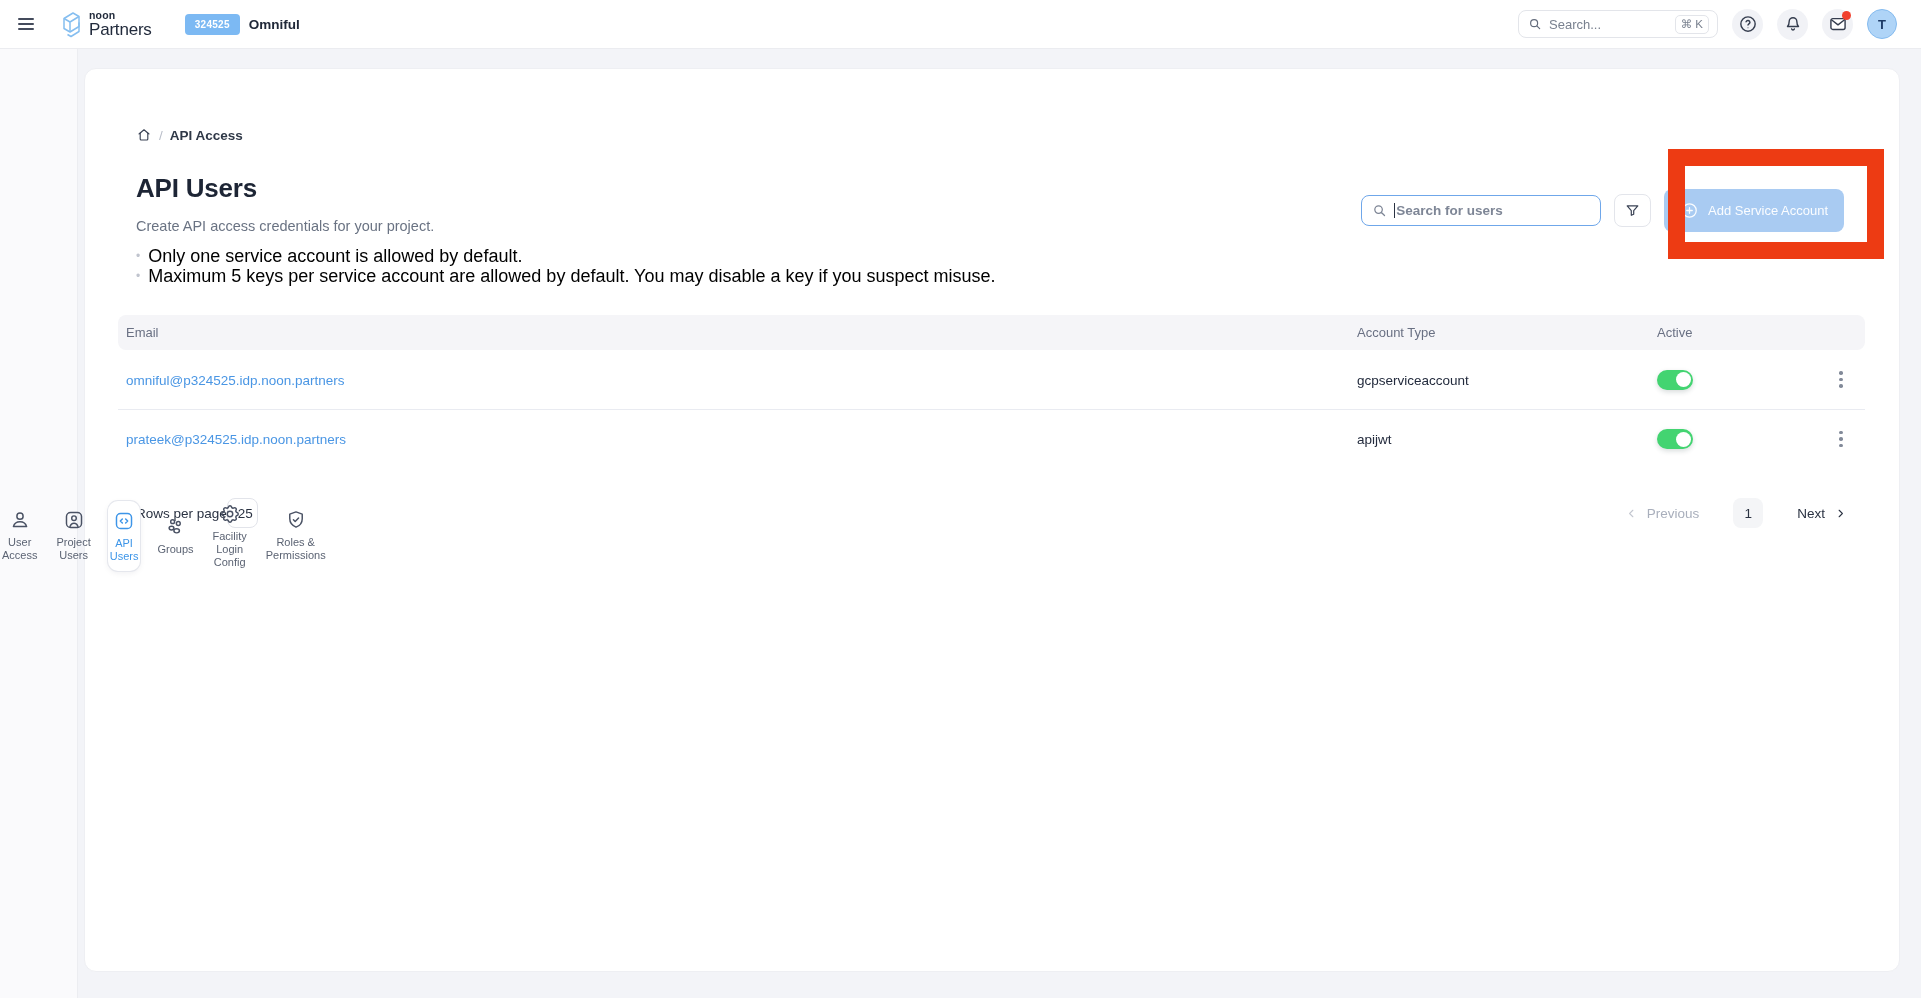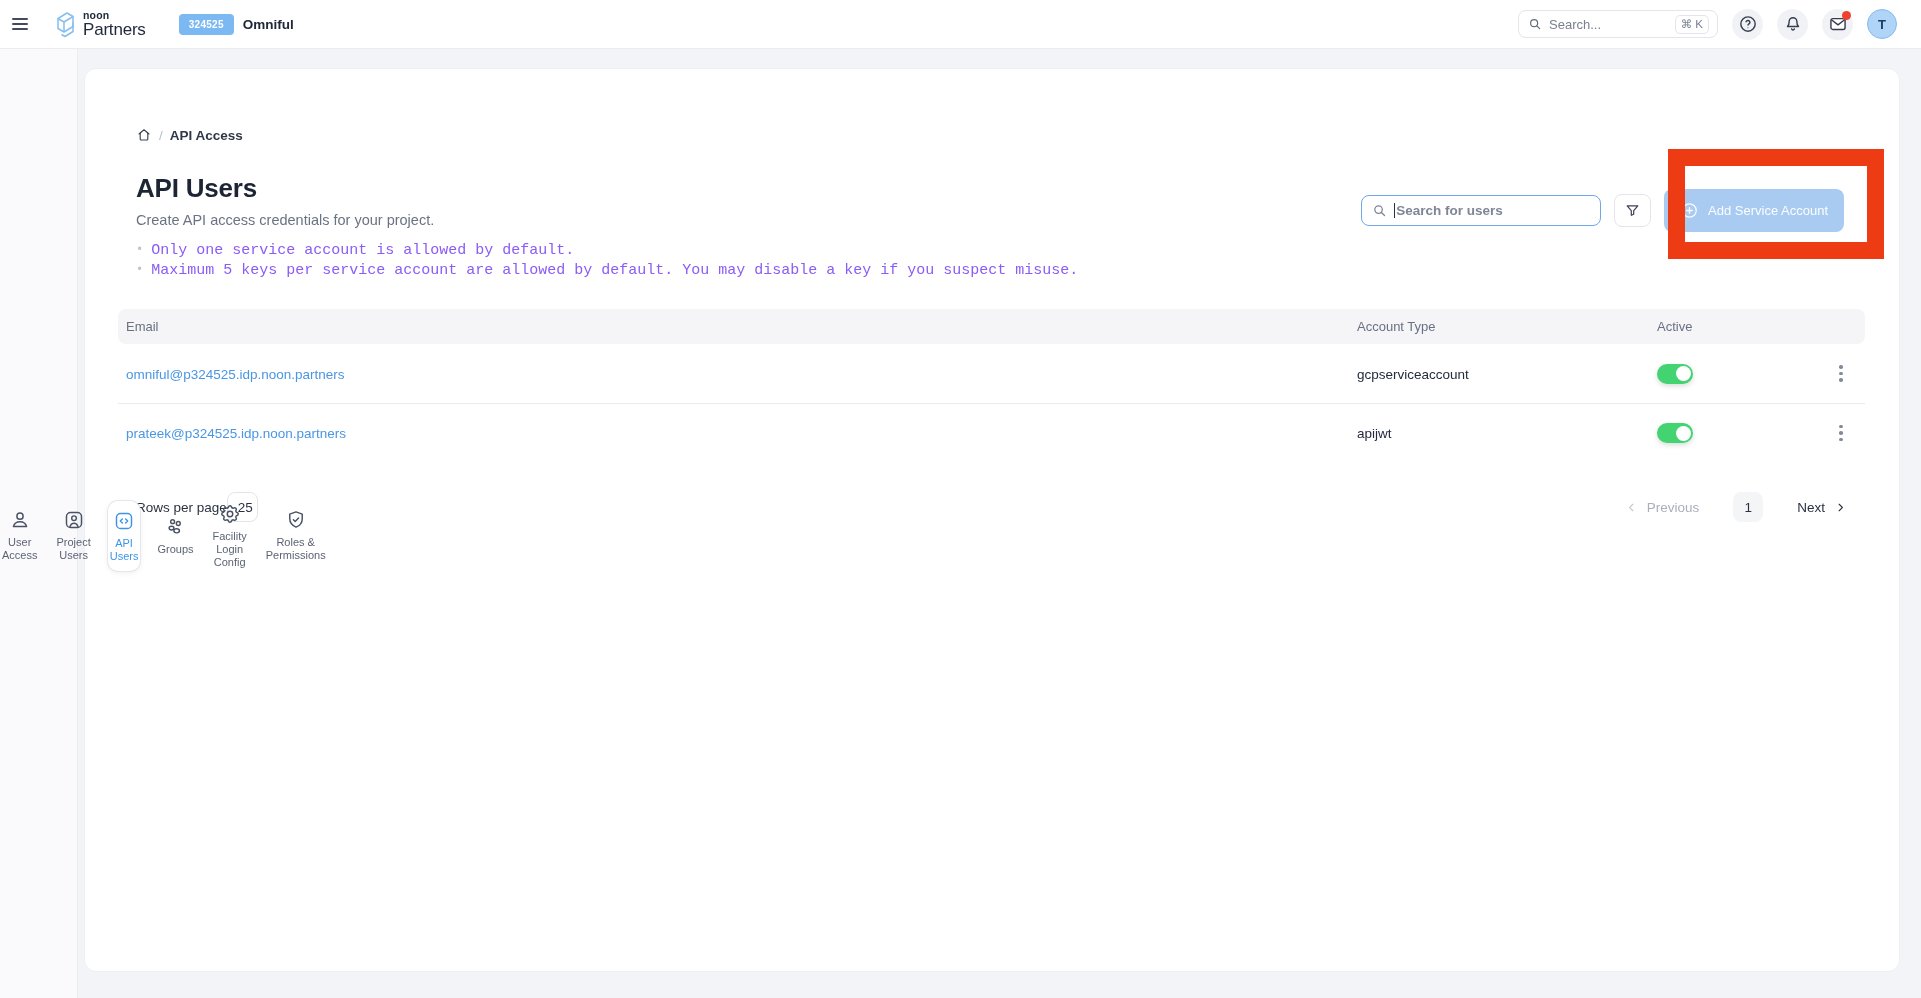--- a/index.html
+++ b/index.html
@@ -9,21 +9,21 @@
     background:#F3F4F8;
     color:#222A3A;
     position:relative;
   }
   svg { display:block; }
 
   
   .header {
     position:absolute; top:0; left:0; width:1921px; height:49px;
     background:#FFFFFF; border-bottom:1px solid #EBECF0;
-    display:flex; align-items:center; padding:0 24px 0 12px; z-index:20;
+    display:flex; align-items:center; padding:0 24px 0 18px; z-index:20;
   }
   .hamburger { width:20px; height:20px; display:flex; flex-direction:column; justify-content:center; gap:3.5px; cursor:pointer; }
   .hamburger span { display:block; width:16px; height:1.8px; background:#444B5C; border-radius:2px; }
   .logo-group { display:flex; align-items:center; margin-left:23px; gap:7px; }
   .logo-text { display:flex; flex-direction:column; }
   .logo-top { font-size:10.5px; font-weight:bold; color:#222B3C; letter-spacing:.2px; }
   .logo-bottom { font-size:17px; font-weight:500; color:#222B3C; margin-top:-1px; letter-spacing:-.2px; }
   .project-chip { display:flex; align-items:center; margin-left:33px; }
   .project-badge { background:#7CB9F3; color:#FFFFFF; font-size:10px; font-weight:bold; padding:5px 10px; border-radius:4px; letter-spacing:.3px; }
   .project-name { margin-left:9px; font-size:13.5px; font-weight:bold; color:#202838; }
@@ -53,23 +53,23 @@
     background:#FFFFFF; border:1px solid #EEEFF3; border-radius:12px;
   }
   .card-inner { position:relative; width:100%; height:100%; padding:58px 52px 0 51px; }
 
   .breadcrumb { display:flex; align-items:center; gap:7px; font-size:13.5px; }
   .breadcrumb .home { color:#3A4254; display:flex; cursor:pointer; }
   .breadcrumb .sep { color:#B9BEC9; }
   .breadcrumb .crumb-current { color:#2F3847; font-weight:bold; }
 
   .page-title { margin-top:30px; font-size:26px; font-weight:bold; color:#1D2535; letter-spacing:-.2px; }
-  .page-subtitle { margin-top:8px; font-size:14.5px; color:#6A7383; }
+  .page-subtitle { margin-top:14px; font-size:14.5px; color:#6A7383; }
   .notes { margin-top:14px; list-style:none; }
-  .notes li { font-size:15px; color:#8b5cf6; line-height:17px; display:flex; align-items:flex-start;font-family:Liberation Mono, monospace; }
+  .notes li { font-size:18px; color:#000000; line-height:17px; display:flex; align-items:flex-start; }
   .notes li + li { margin-top:3px; }
   .notes li::before { content:"•"; color:#C0C4CE; margin-right:8px; font-size:12px; }
 
   
   .controls { position:absolute; top:120px; right:55px; display:flex; align-items:center; gap:13px; z-index:1; }
   .user-search { width:240px; height:31px; border:1.5px solid #6FA7EA; border-radius:8px; background:#fff; display:flex; align-items:center; padding:0 10px; position:relative;font-weight:bold; }
   .user-search .caret { width:1.3px; height:15px; background:#2A3242; margin-left:7px; }
   .user-search-text { flex:1; margin-left:1px; font-size:13.5px; color:#7E8696; border:none; outline:none; background:transparent; font-family:inherit; }
   .filter-btn { width:37px; height:33px; border:1px solid #E3E5EB; border-radius:8px; background:#fff; display:flex; align-items:center; justify-content:center; color:#3A4254; cursor:pointer; }
   .add-btn { height:43px; border:none; border-radius:8px; background:#A9CBF2; color:#FBFDFF; font-size:13px; font-weight:500; font-family:inherit; display:flex; align-items:center; gap:9px; padding:0 16px; cursor:pointer; }

